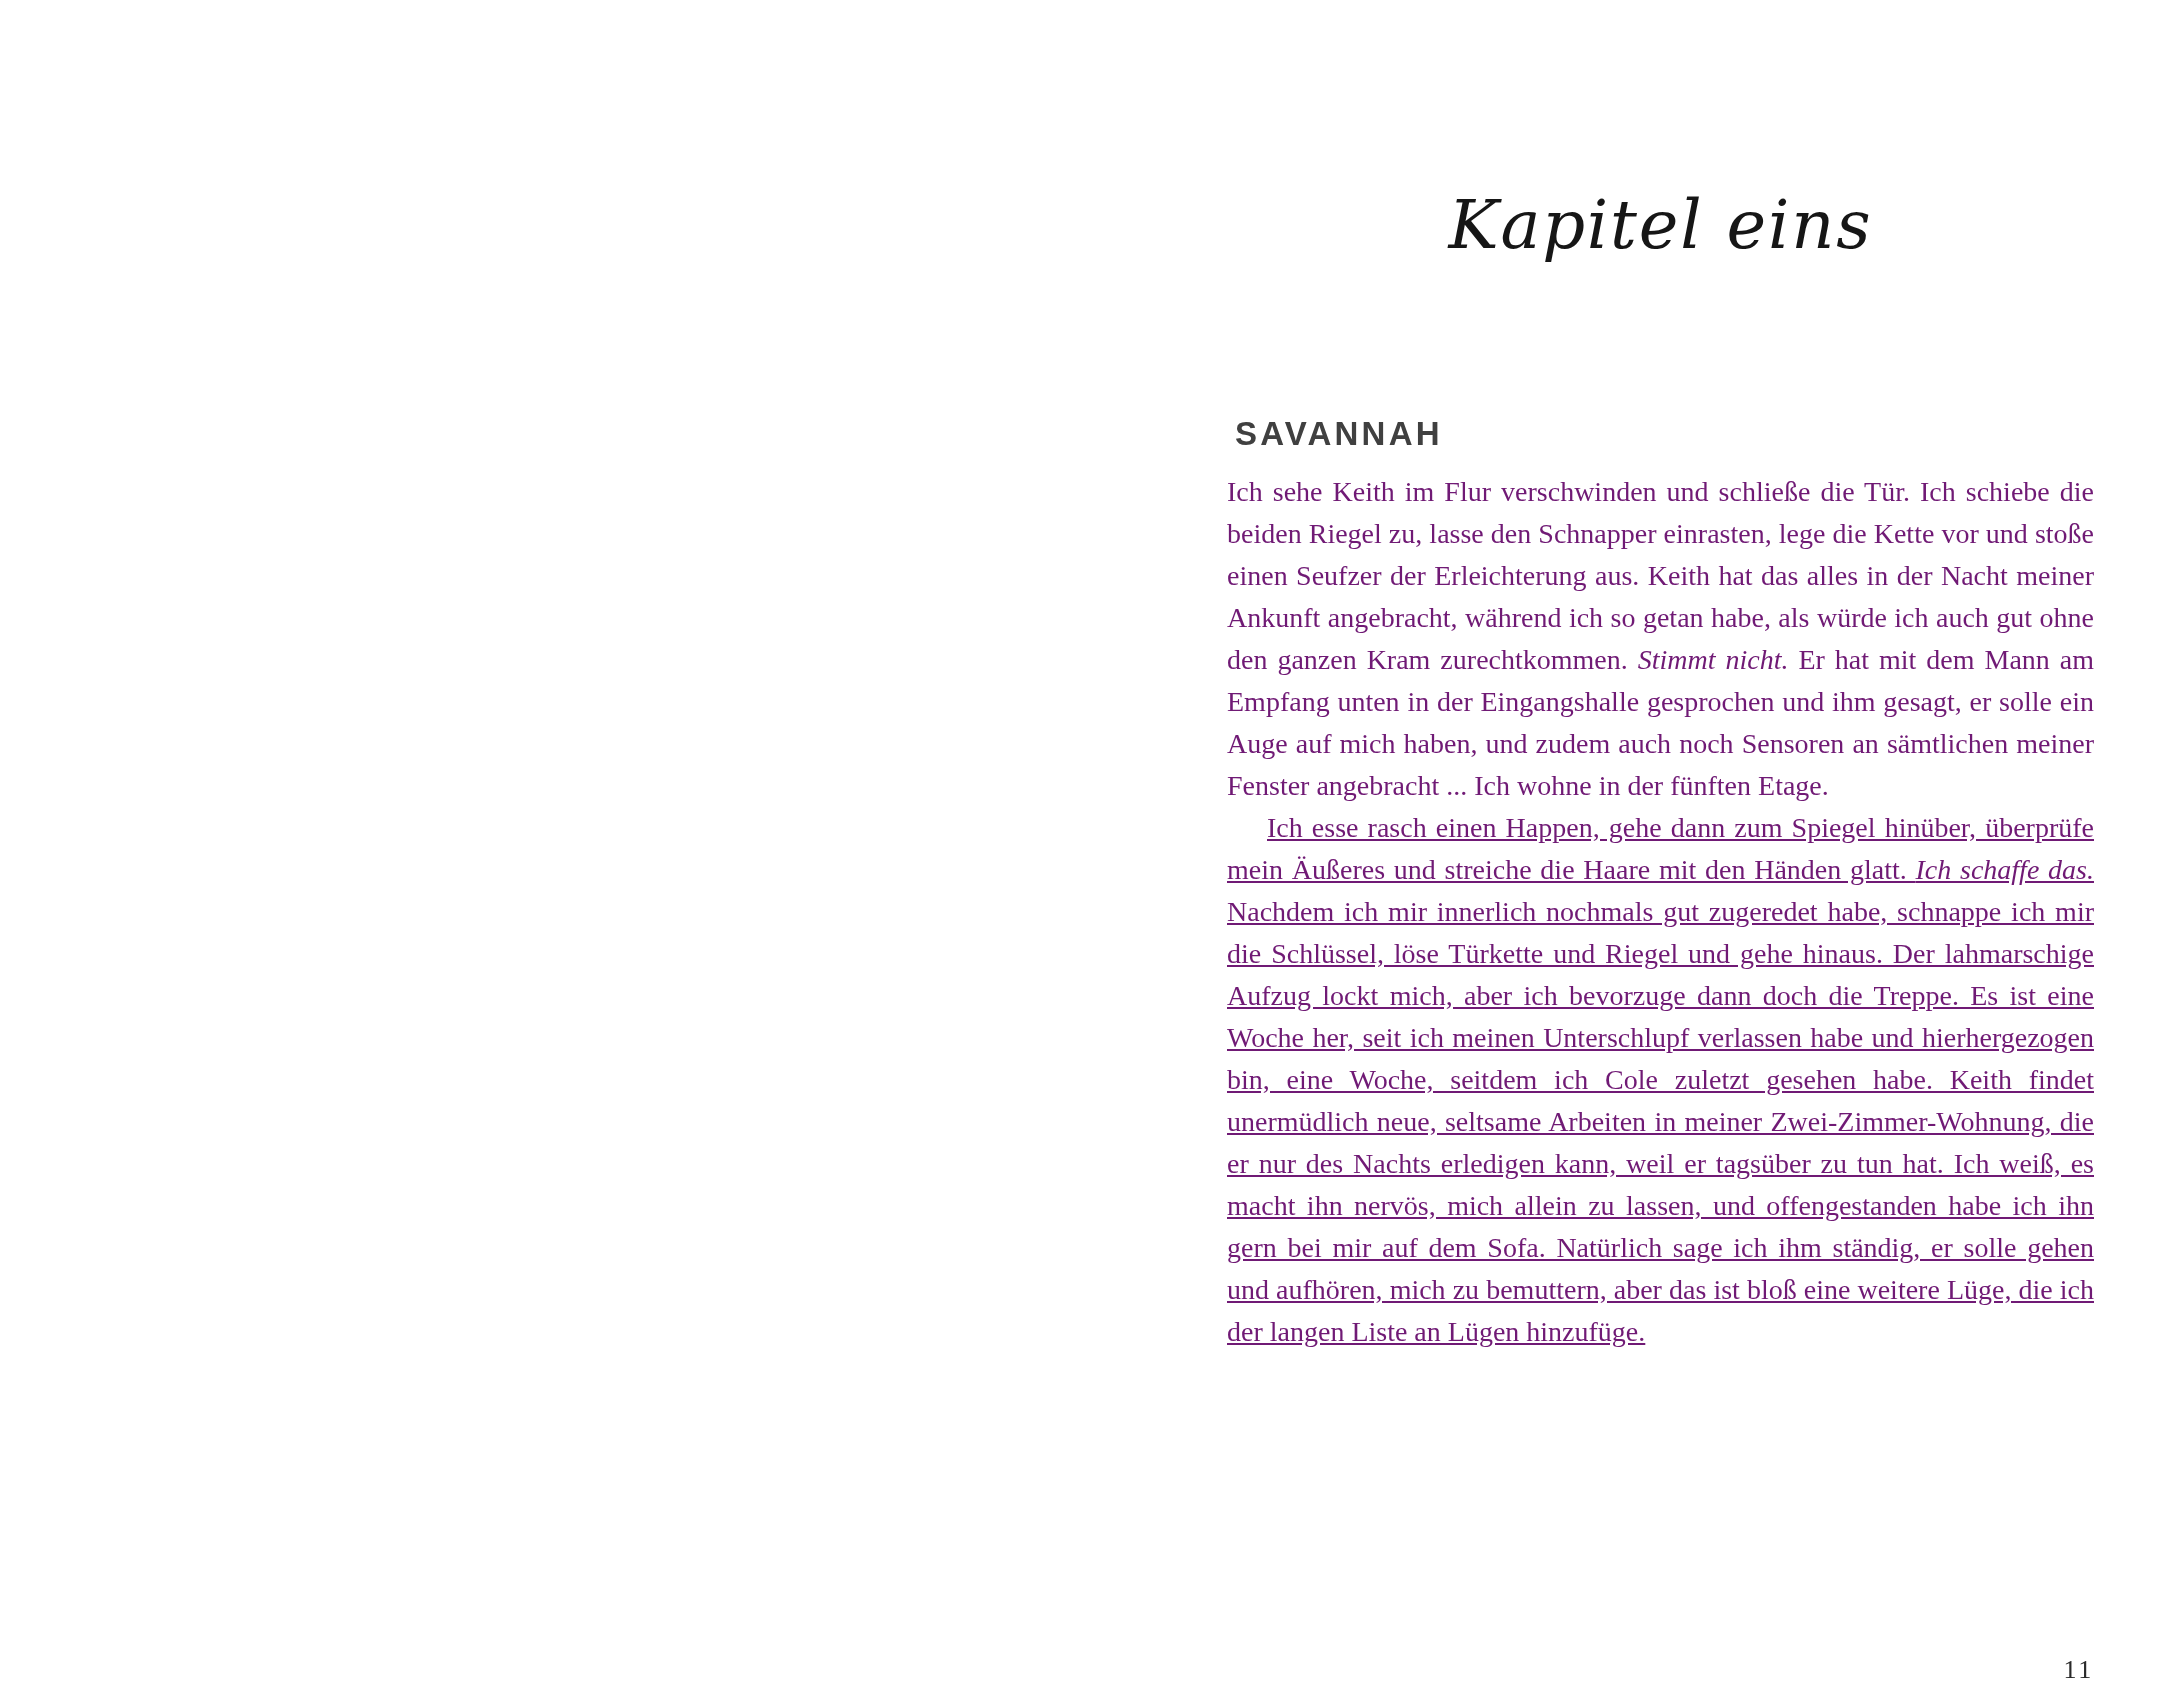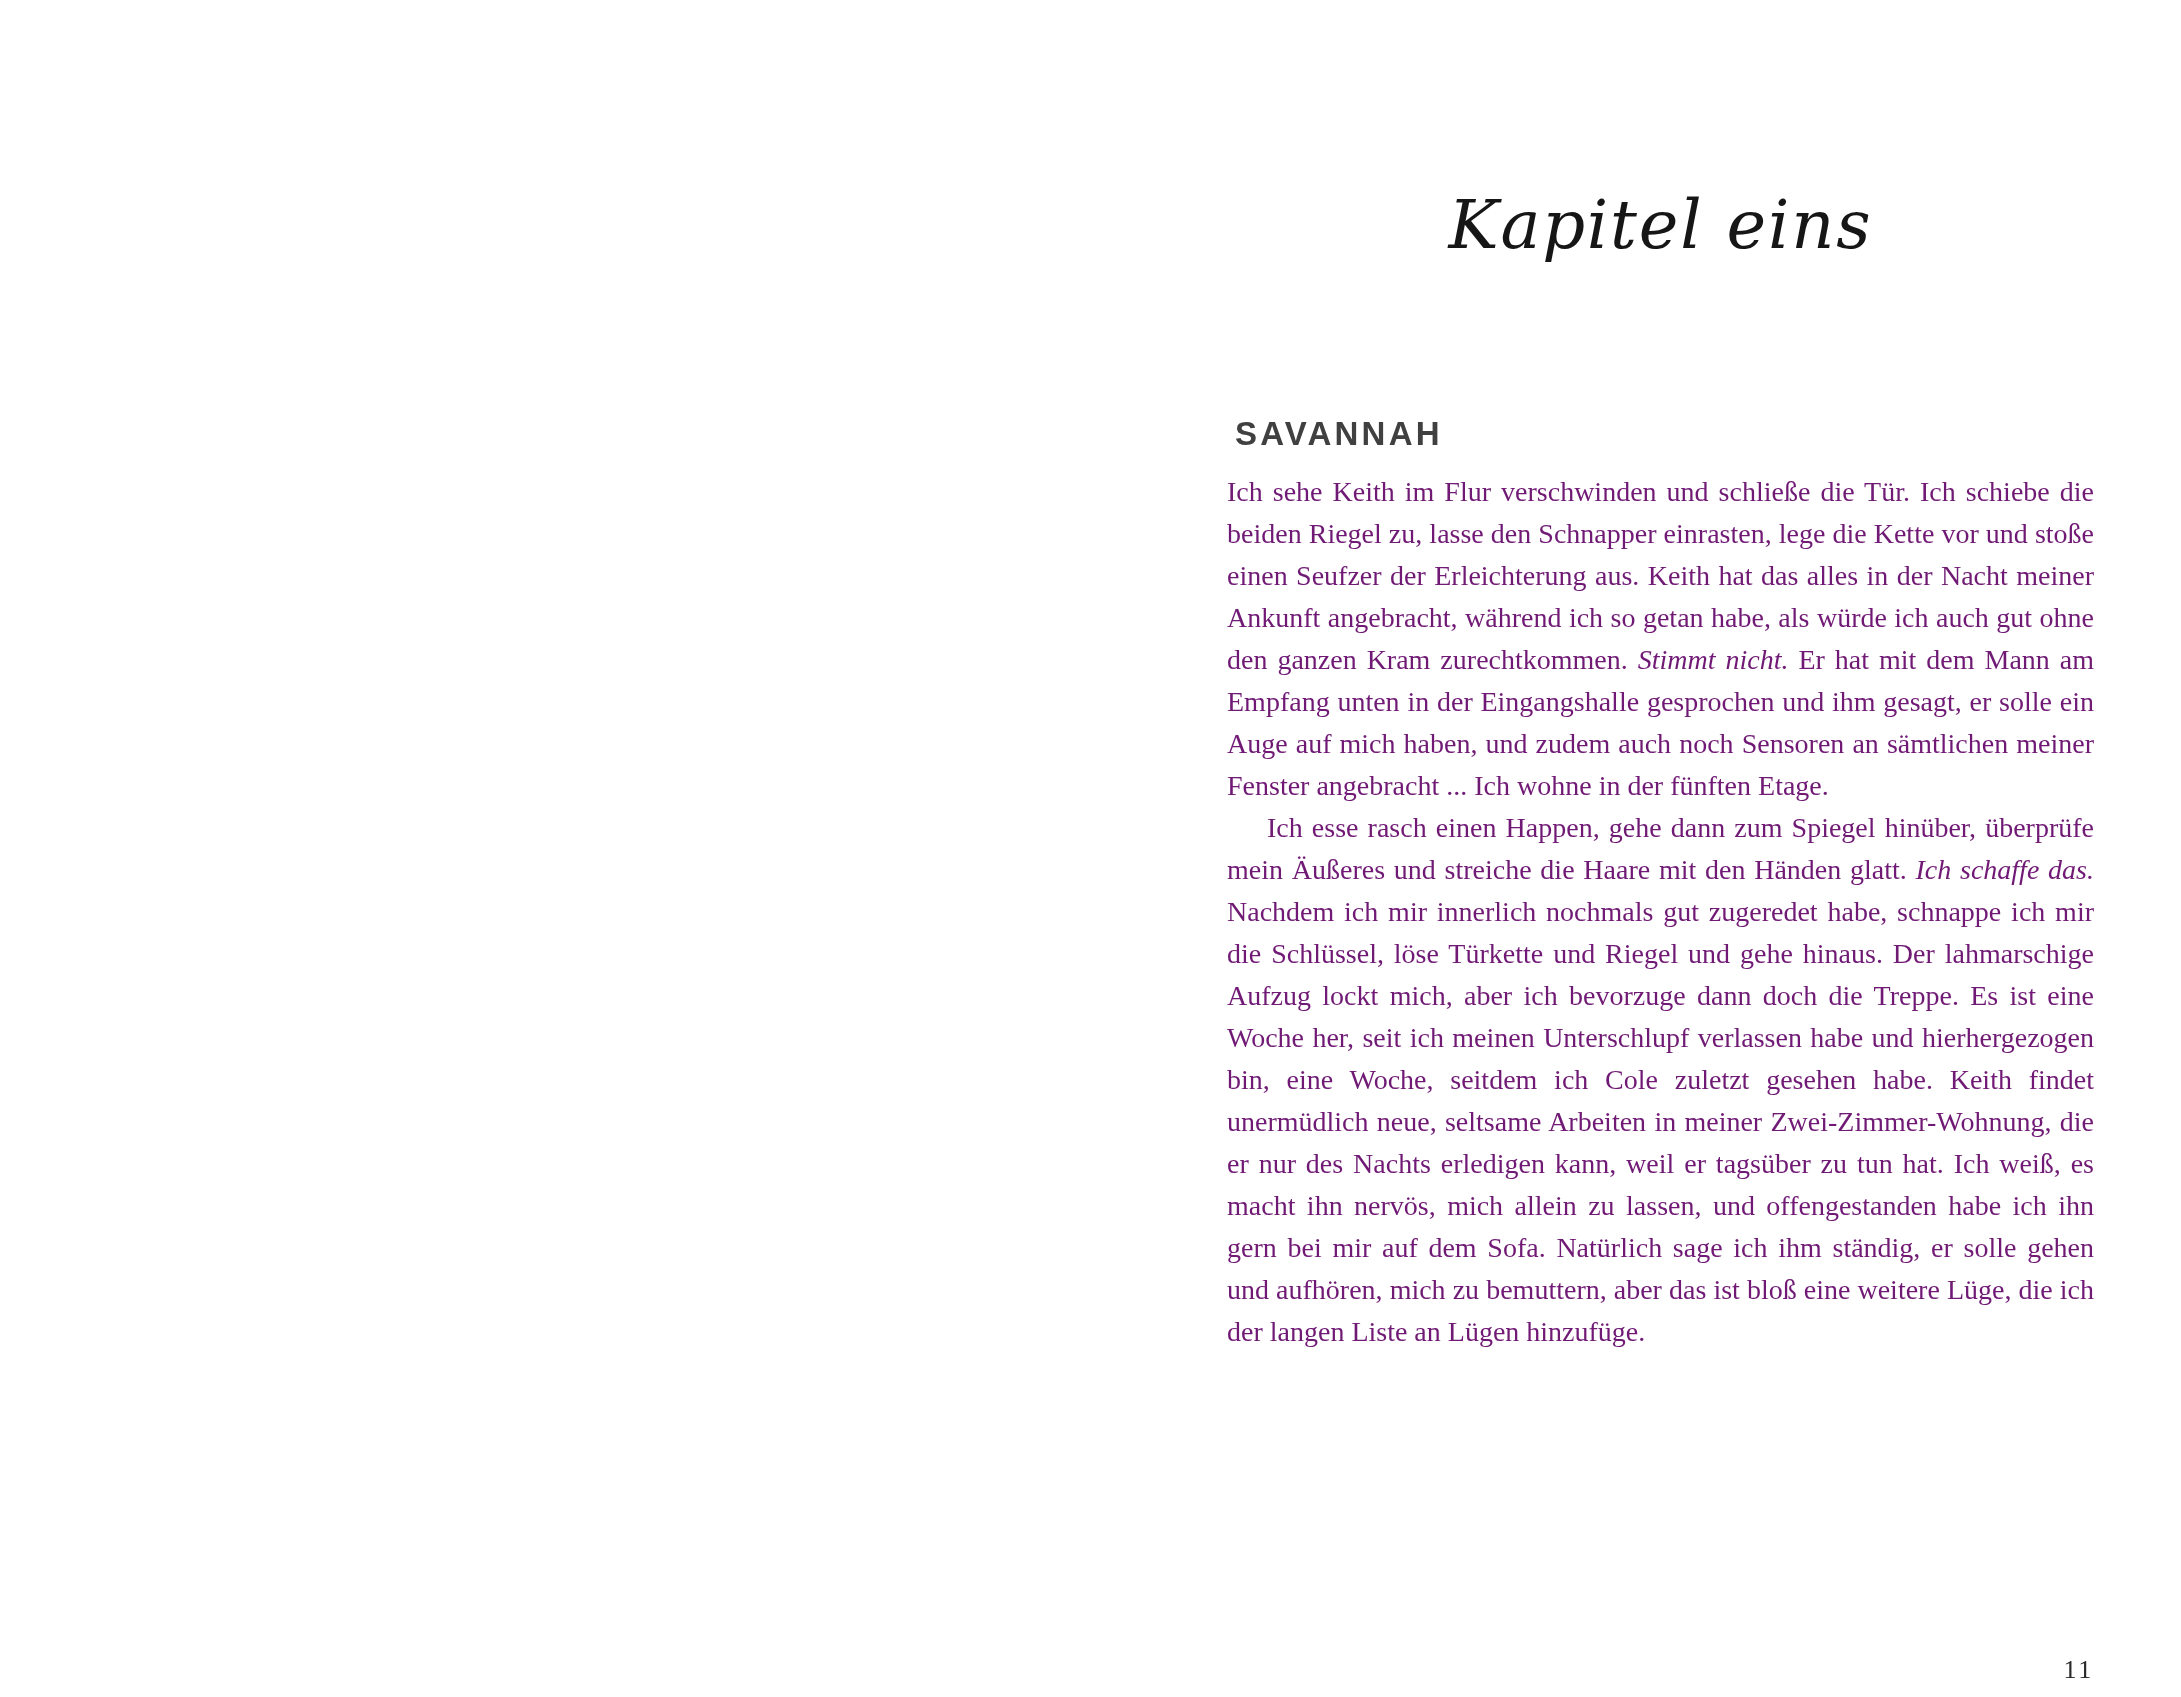--- a/index.html
+++ b/index.html
@@ -59,20 +59,21 @@
     line-height: 42px;
     text-align: justify;
     color: #701a75;
   }
   .body-text p {
     margin: 0;
     padding: 0;
   }
   .body-text p.indented {
     text-indent: 40px;
+    text-decoration: underline;
   }
   .body-text em {
     font-style: italic;
   }
   .page-number {
     position: absolute;
     top: 1626px;
     left: 1227px;
     width: 867px;
     text-align: right;

